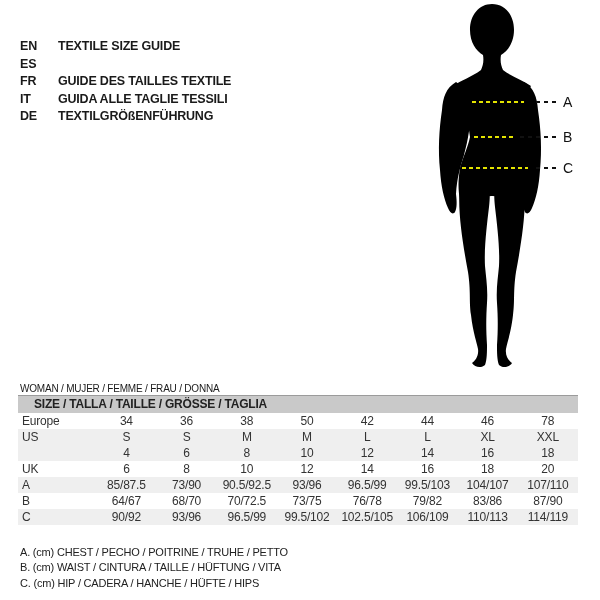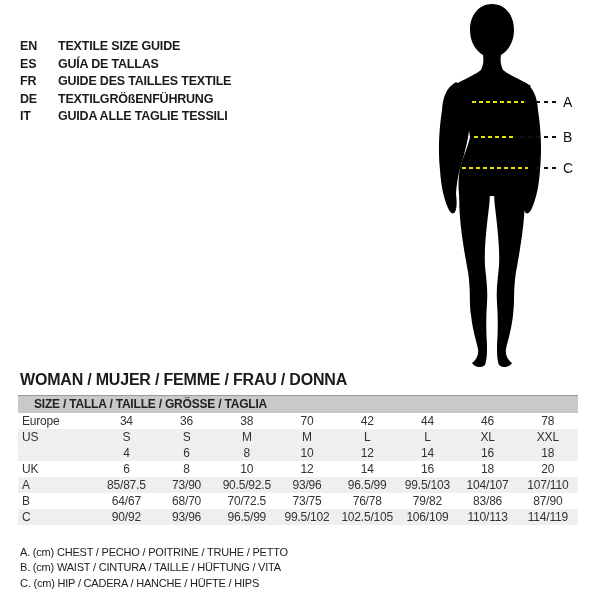--- a/index.html
+++ b/index.html
@@ -8,21 +8,21 @@
     font-family:"Liberation Sans","DejaVu Sans",sans-serif;color:#1a1a1a;
   }
   
   .lang-block{position:absolute;left:20px;top:15px;margin-top:23px;}
   .lang-row{display:flex;line-height:17.6px;font-size:12.5px;font-weight:bold;letter-spacing:-0.2px;}
   .lang-code{display:inline-block;width:38px;}
   
   #figure-svg{position:absolute;left:420px;top:0;width:180px;height:380px;}
   #figure-svg text{font-family:"Liberation Sans","DejaVu Sans",sans-serif;font-size:14px;fill:#111;}
   
-  .section-title{position:absolute;left:20px;top:371px;font-size:16px;font-weight:bold;letter-spacing:-0.2px;}
+  .section-title{position:absolute;left:20px;top:383px;font-size:10px;font-weight:normal;letter-spacing:-0.2px;}
   
   .table-wrap{position:absolute;left:18px;top:395px;width:560px;}
   .table-header{
     height:17px;line-height:17px;background:#c9c9c9;border-top:1px solid #9b9b9b;
     font-size:12px;font-weight:bold;padding-left:16px;letter-spacing:-0.2px;color:#222;
   }
   table.size-table{width:560px;border-collapse:collapse;table-layout:fixed;}
   table.size-table td{
     height:16px;font-size:12px;color:#333;text-align:center;padding:0;
     letter-spacing:-0.2px;white-space:nowrap;overflow:hidden;
@@ -43,36 +43,35 @@
 
   <div class="lang-block">
 
       <div class="lang-row">
         <span class="lang-code">EN</span>
         <span class="lang-label">TEXTILE SIZE GUIDE</span>
       </div>
 
       <div class="lang-row">
         <span class="lang-code">ES</span>
-        <span class="lang-label">GUÍA DE TALLAS</span>
       </div>
 
       <div class="lang-row">
         <span class="lang-code">FR</span>
         <span class="lang-label">GUIDE DES TAILLES TEXTILE</span>
       </div>
 
       <div class="lang-row">
+        <span class="lang-code">IT</span>
+        <span class="lang-label">GUIDA ALLE TAGLIE TESSILI</span>
+      </div>
+
+      <div class="lang-row">
         <span class="lang-code">DE</span>
         <span class="lang-label">TEXTILGRÖßENFÜHRUNG</span>
-      </div>
-
-      <div class="lang-row">
-        <span class="lang-code">IT</span>
-        <span class="lang-label">GUIDA ALLE TAGLIE TESSILI</span>
       </div>
     </div>
 
   <svg id="figure-svg" viewBox="420 0 180 380" xmlns="http://www.w3.org/2000/svg">
 
     <path fill="#000" d="M492 4 C479 4 470 15 470 30 C470 42 476 51 483 55 C484 61 483 66 481 70
          C472 77 461 80 453 86 C458 94 464 100 466 110 C468 122 469 130 470 137
          C468 147 463 157 460 168 C458 180 458 190 460 200 C464 204 478 196 492 196
          C506 196 520 204 524 200 C526 190 526 180 524 168 C521 157 516 147 514 137
          C515 130 516 122 518 110 C520 100 526 94 531 86 C523 80 512 77 503 70
@@ -125,21 +124,21 @@
           <col style="width:60px">
           <col style="width:60px">
       </colgroup>
       <tbody>
 
           <tr>
             <td class="row-label">Europe</td>
             <td>34</td>
             <td>36</td>
             <td>38</td>
-            <td>70</td>
+            <td>50</td>
             <td>42</td>
             <td>44</td>
             <td>46</td>
             <td>78</td>
           </tr>
 
           <tr>
             <td class="row-label">US</td>
             <td>S</td>
             <td>S</td>

